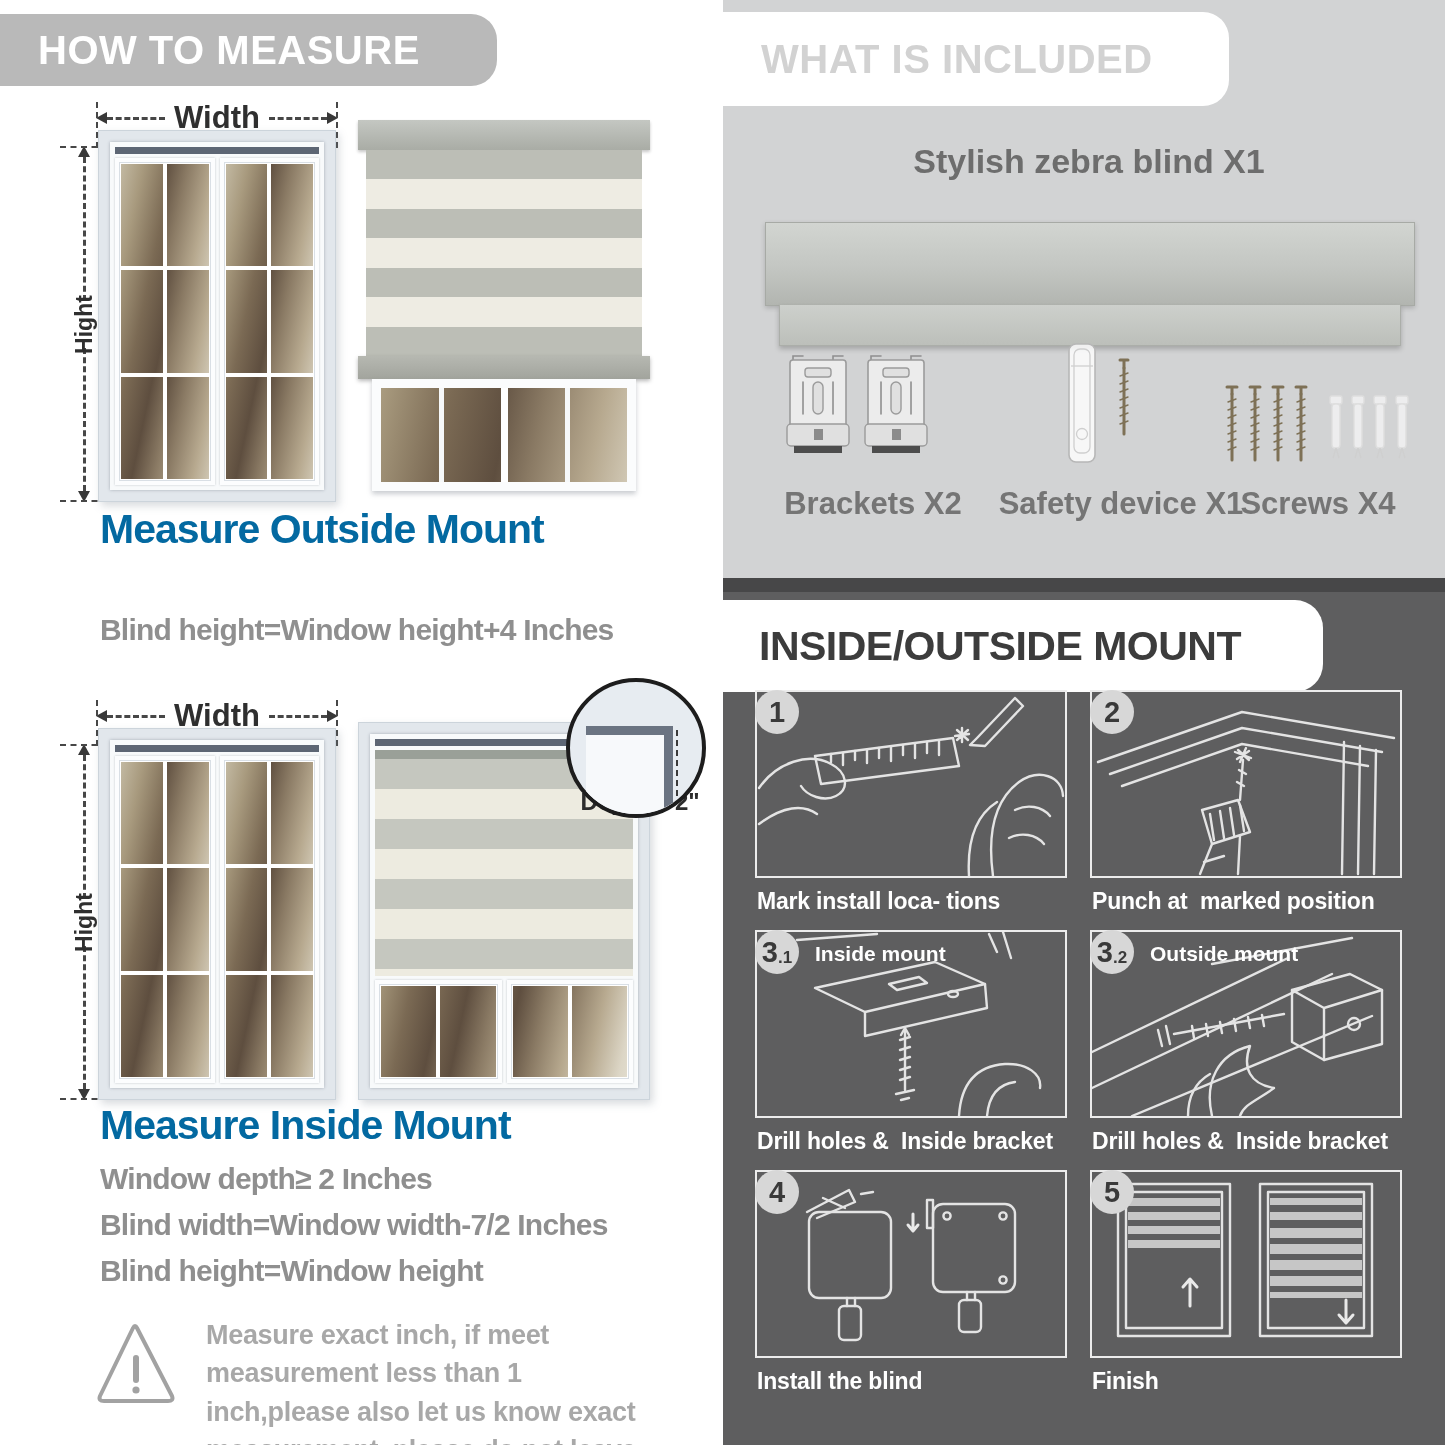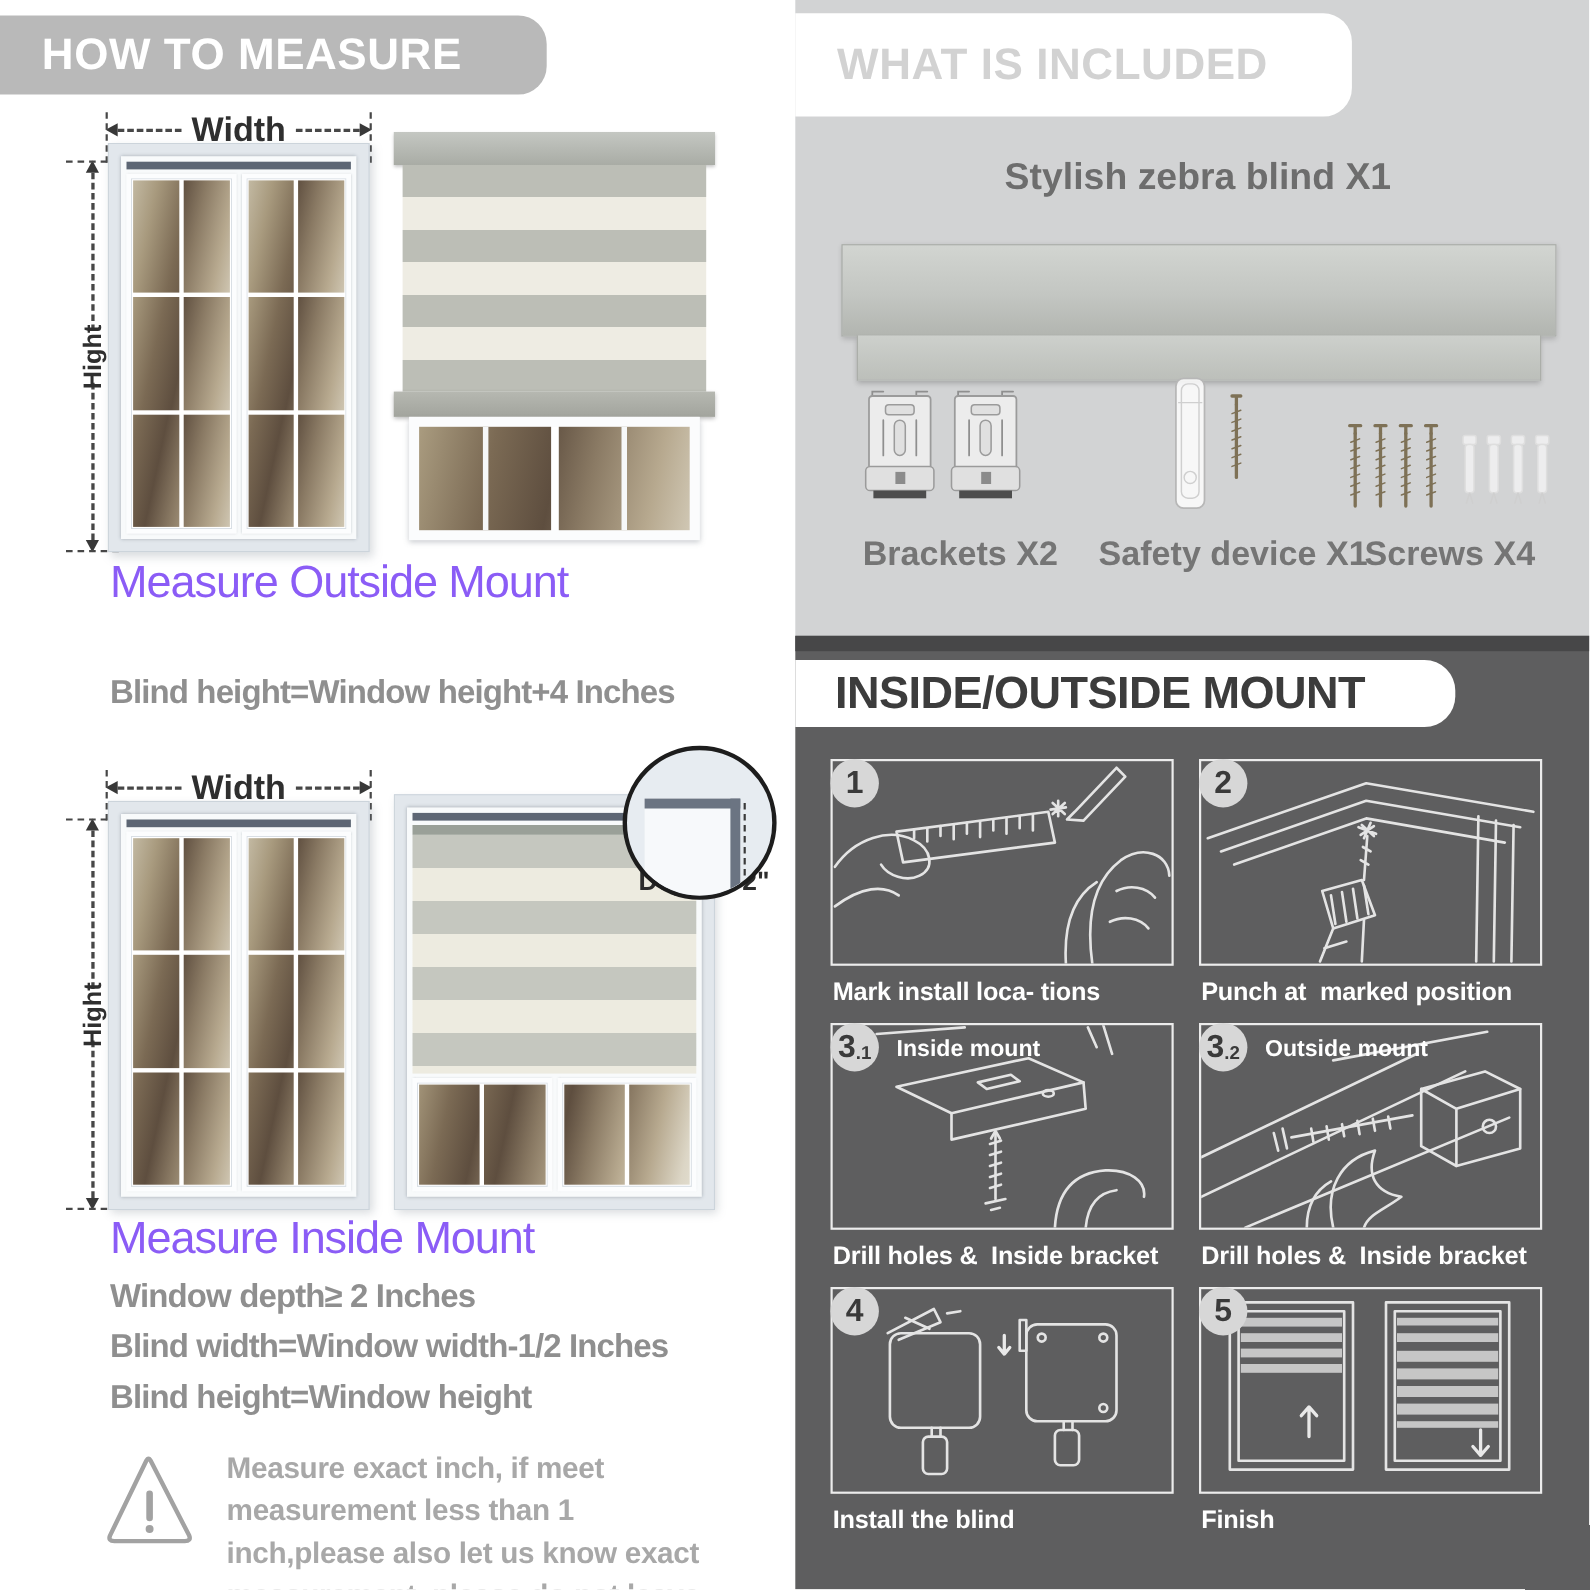--- a/index.html
+++ b/index.html
@@ -6,25 +6,25 @@
   .canvas{position:relative;width:1445px;height:1445px;background:#ffffff;overflow:hidden;
           font-family:"Liberation Sans", sans-serif;-webkit-font-smoothing:antialiased;}
   .abs{position:absolute;}
 
   
   .banner{position:absolute;display:flex;align-items:center;}
   .banner-gray{left:0;top:14px;width:497px;height:72px;background:#b9b9b9;border-radius:0 26px 26px 0;}
   .banner-gray span{color:#ffffff;font-size:40px;font-weight:800;letter-spacing:.5px;padding-left:38px;}
   .banner-included{left:0;top:12px;width:506px;height:94px;background:#ffffff;border-radius:0 26px 26px 0;}
   .banner-included span{color:#d2d2d2;font-size:40px;font-weight:800;letter-spacing:.5px;padding-left:38px;}
-  .banner-mount{left:0;top:22px;width:600px;height:61px;background:#ffffff;border-radius:0 28px 28px 0;}
+  .banner-mount{left:0;top:22px;width:600px;height:92px;background:#ffffff;border-radius:0 28px 28px 0;}
   .banner-mount span{color:#3c3c3c;font-size:41px;font-weight:800;letter-spacing:-.5px;padding-left:36px;}
 
   
-  .h-measure{position:absolute;left:100px;font-size:41px;font-weight:400;color:#8b5cf6;letter-spacing:-1px;}
+  .h-measure{position:absolute;left:100px;font-size:41px;font-weight:700;color:#0369a1;letter-spacing:-1px;}
   .formula{position:absolute;left:100px;font-size:30px;font-weight:700;color:#8f8f8f;letter-spacing:-.8px;margin:0;}
 
   
   .window{position:absolute;background:#e2e7ec;box-shadow:inset 0 0 0 1px #ccd4db, 3px 4px 8px rgba(120,130,140,.28);}
   .win-frame{position:absolute;inset:12px;background:#f8fafb;box-shadow:0 0 3px rgba(90,100,112,.45);
              padding:5px;display:flex;flex-direction:column;}
   .win-head{height:7px;background:#5d6674;margin-bottom:4px;flex:0 0 auto;}
   .sashes{flex:1;display:flex;gap:5px;min-height:0;}
   .sash{flex:1;border:4px solid #fcfdfe;box-shadow:inset 0 0 0 1px #d9dfe5, 0 0 2px rgba(90,100,112,.35);
         display:grid;grid-template-columns:1fr 1fr;grid-template-rows:1fr 1fr 1fr;gap:4px;background:#ffffff;padding:2px;}
@@ -259,21 +259,21 @@
     </div>
 
     <div class="detail-circle" style="left:566px;top:678px;">
       <div class="dc-corner"></div>
       <div class="dc-dash"></div>
     </div>
     <div class="depth-label" style="left:555px;top:788px;width:170px;">Depth ≥ 2"</div>
 
     <h2 class="h-measure" style="top:1102px;margin:0;">Measure Inside Mount</h2>
     <p class="formula" style="top:1162px;">Window depth≥ 2 Inches</p>
-    <p class="formula" style="top:1208px;">Blind width=Window width-1/2 Inches</p>
+    <p class="formula" style="top:1208px;">Blind width=Window width-7/2 Inches</p>
     <p class="formula" style="top:1254px;">Blind height=Window height</p>
 
     <div class="note">
       <svg class="warn-icon" width="86" height="92" viewBox="0 0 86 92">
         <path d="M45 12 L80 80 Q82 85 76 85 L12 85 Q6 85 8 80 L41 12 Q43 8 45 12 Z" fill="none" stroke="#a2a2a2" stroke-width="4" stroke-linejoin="round"></path>
         <line x1="44" y1="42" x2="44" y2="64" stroke="#a2a2a2" stroke-width="6" stroke-linecap="round"></line>
         <circle cx="44" cy="74" r="3.6" fill="#a2a2a2"></circle>
       </svg>
       <p>Measure exact inch, if meet measurement less than 1 inch,please also let us know exact measurement, please do not leave it</p>
     </div>

